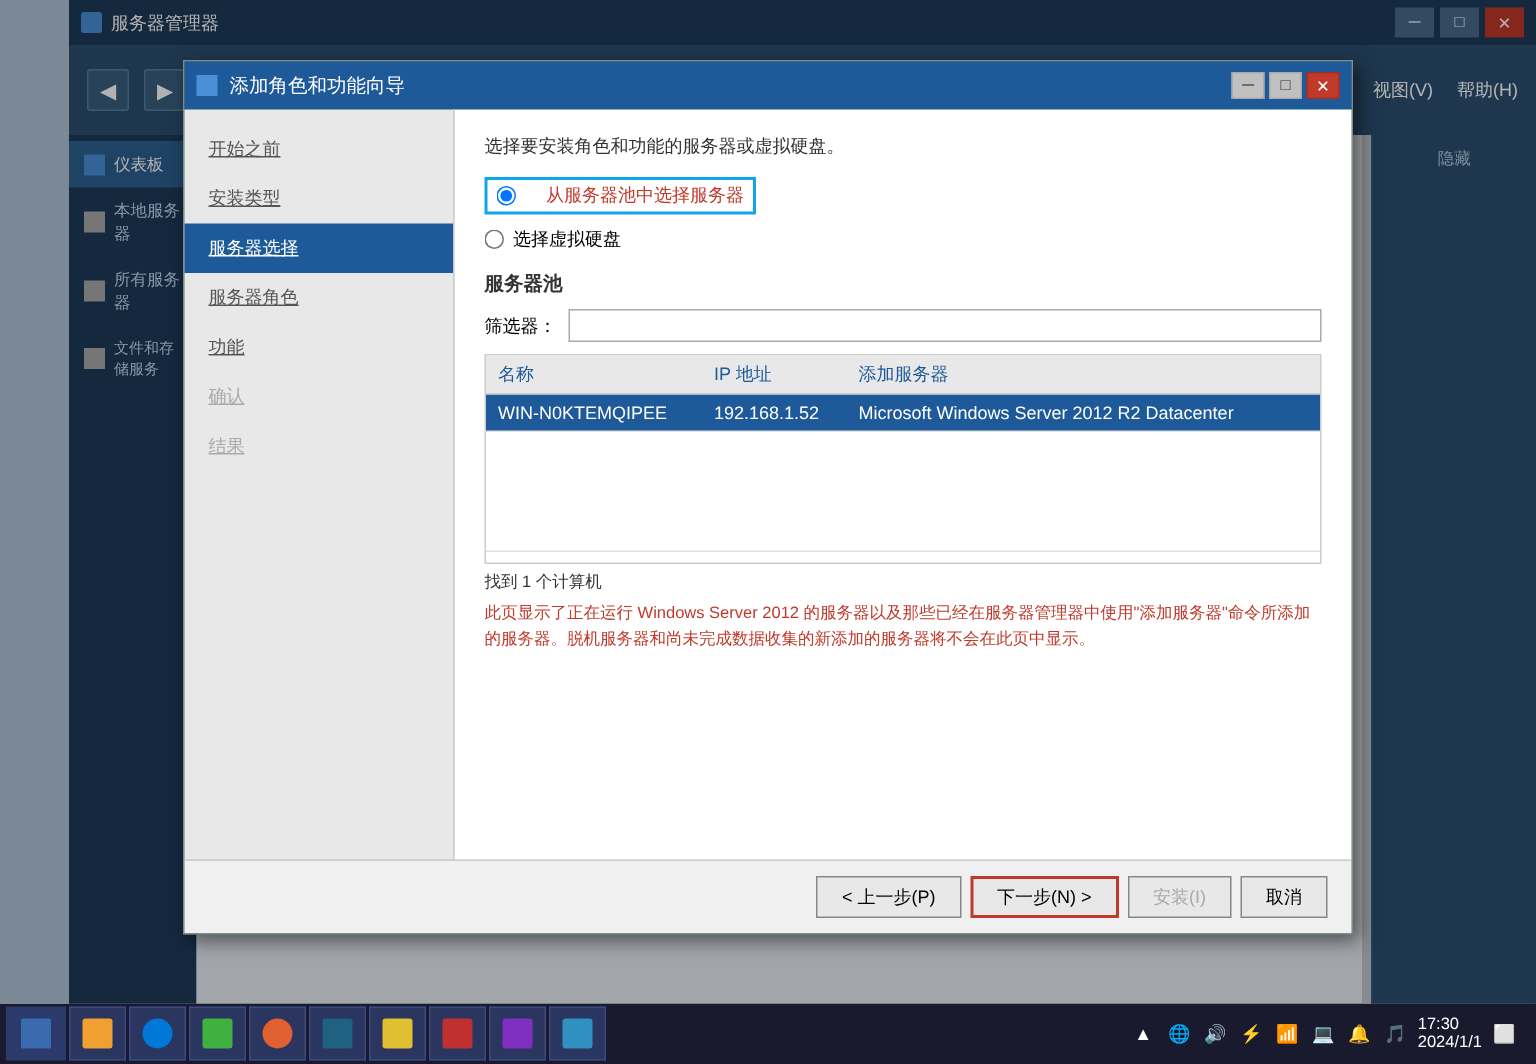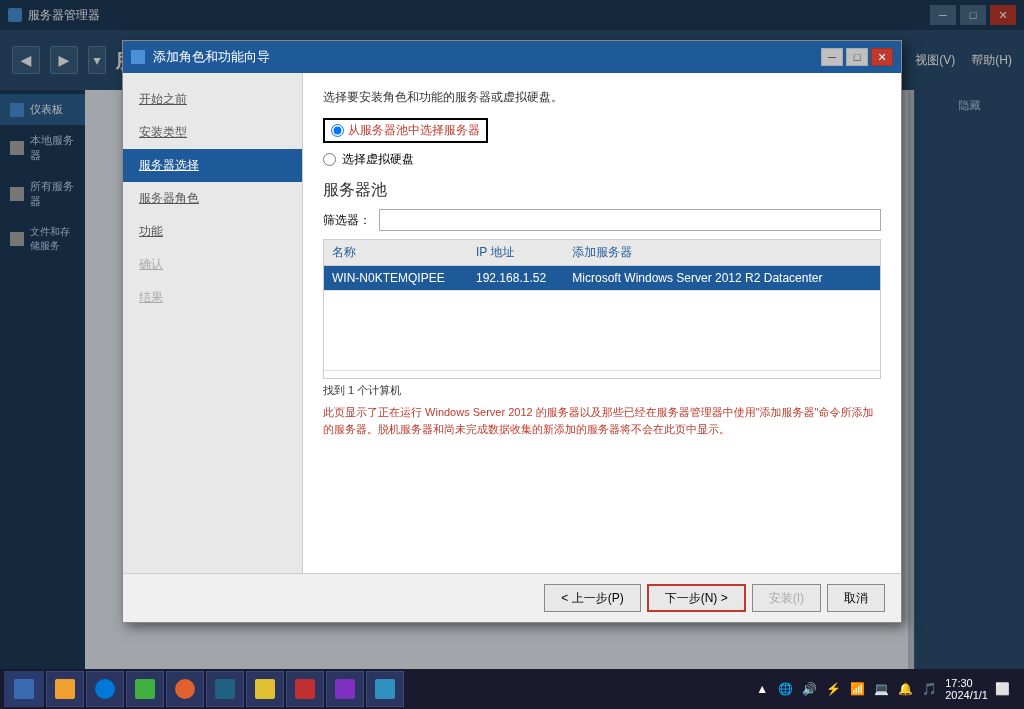--- a/index.html
+++ b/index.html
@@ -247,32 +247,32 @@
     }
     .radio-option input[type="radio"] {
       cursor: pointer;
     }
     .radio-label-selected {
       color: #c0392b;
     }
 
     
     .radio-selected-box {
-      border: 2px solid #000000;
+      border: 2px solid #0ea5e9;
       display: inline-flex;
-      gap: 4px;
+      gap: 20px;
       padding: 2px 6px;
     }
 
     .server-pool-section {
       margin-top: 12px;
     }
     .server-pool-title {
-      font-size: 16px;
-      font-weight: normal;
+      font-size: 13px;
+      font-weight: bold;
       margin-bottom: 8px;
       color: #333;
     }
     .filter-row {
       display: flex;
       align-items: center;
       gap: 8px;
       margin-bottom: 8px;
       font-size: 12px;
     }
@@ -434,21 +434,21 @@
       height: 18px;
       display: inline-flex;
       align-items: center;
       justify-content: center;
       font-size: 12px;
     }
   </style>
 </head>
 <body>
 
-<div style="width:1024px; height:709px; position:relative; overflow:hidden;">
+<div style="width:1024px; height:709px; position:relative; overflow:hidden;padding-left:46px;">
 
   <div class="app-titlebar">
     <div style="display:flex; align-items:center; gap:6px;">
       <div style="width:14px; height:14px; background:#4a90d9; border-radius:2px;"></div>
       <span style="font-size:12px;">服务器管理器</span>
     </div>
     <div class="app-titlebar-controls">
       <button class="titlebar-btn">─</button>
       <button class="titlebar-btn">□</button>
       <button class="titlebar-btn close">✕</button>

